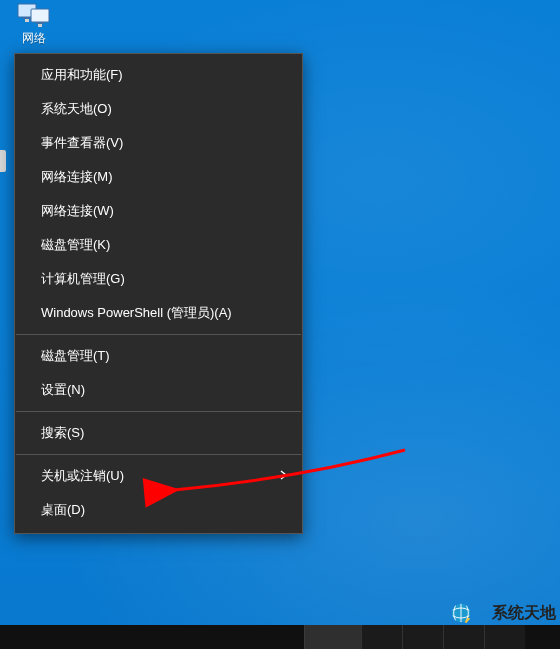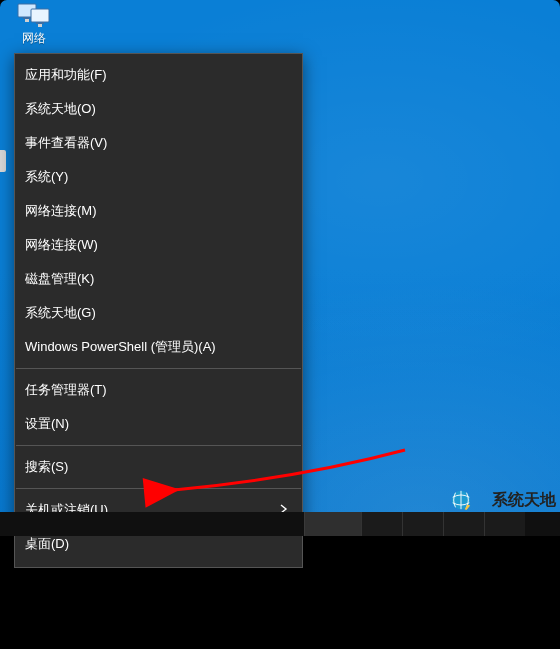--- a/index.html
+++ b/index.html
@@ -7,23 +7,22 @@
     padding: 0;
     width: 560px;
     height: 649px;
     overflow: hidden;
     font-family: "Microsoft YaHei", "Segoe UI", Tahoma, sans-serif;
     background: #000;
   }
   .desktop {
     position: relative;
     width: 560px;
-    height: 536px;
+    height: 649px;
     background: linear-gradient(180deg, #0a7fd6 0%, #0a7fd6 50%, #0878ce 100%);
-    border-radius: 7px;
   }
   
   .desktop::before {
     content: "";
     position: absolute;
     inset: 0;
     background:
       radial-gradient(600px 400px at 420px 520px, rgba(255,255,255,0.10), transparent 60%),
       radial-gradient(500px 300px at 380px 180px, rgba(255,255,255,0.06), transparent 65%);
     pointer-events: none;
@@ -65,21 +64,21 @@
     width: 287px;
     background: #2b2b2b;
     color: #fff;
     font-size: 13px;
     padding: 4px 0 6px;
     box-shadow: 0 4px 16px rgba(0,0,0,0.5);
     border: 1px solid #555;
   }
   .winx .item {
     position: relative;
-    padding: 9px 18px 9px 10px;
+    padding: 9px 18px 9px 26px;
     line-height: 16px;
     cursor: default;
     white-space: nowrap;
   }
   .winx .sep {
     height: 1px;
     margin: 4px 1px;
     background: #555;
   }
   .winx .chevron {
@@ -156,30 +155,29 @@
       <rect x="21" y="24" width="4" height="3" fill="#d0d0d0"></rect>
     </svg>
     <span class="label">网络</span>
   </div>
 
   <div class="winx">
 
     <div class="item">应用和功能(F)</div>
     <div class="item">系统天地(O)</div>
     <div class="item">事件查看器(V)</div>
-    <div class="item">系统(Y)</div>
     <div class="item">网络连接(M)</div>
     <div class="item">网络连接(W)</div>
     <div class="item">磁盘管理(K)</div>
-    <div class="item">系统天地(G)</div>
+    <div class="item">计算机管理(G)</div>
     <div class="item">Windows PowerShell (管理员)(A)</div>
 
     <div class="sep"></div>
 
-    <div class="item">任务管理器(T)</div>
+    <div class="item">磁盘管理(T)</div>
     <div class="item">设置(N)</div>
 
     <div class="sep"></div>
 
     <div class="item">搜索(S)</div>
 
     <div class="sep"></div>
 
     <div class="item">
       <span>关机或注销(U)</span>

